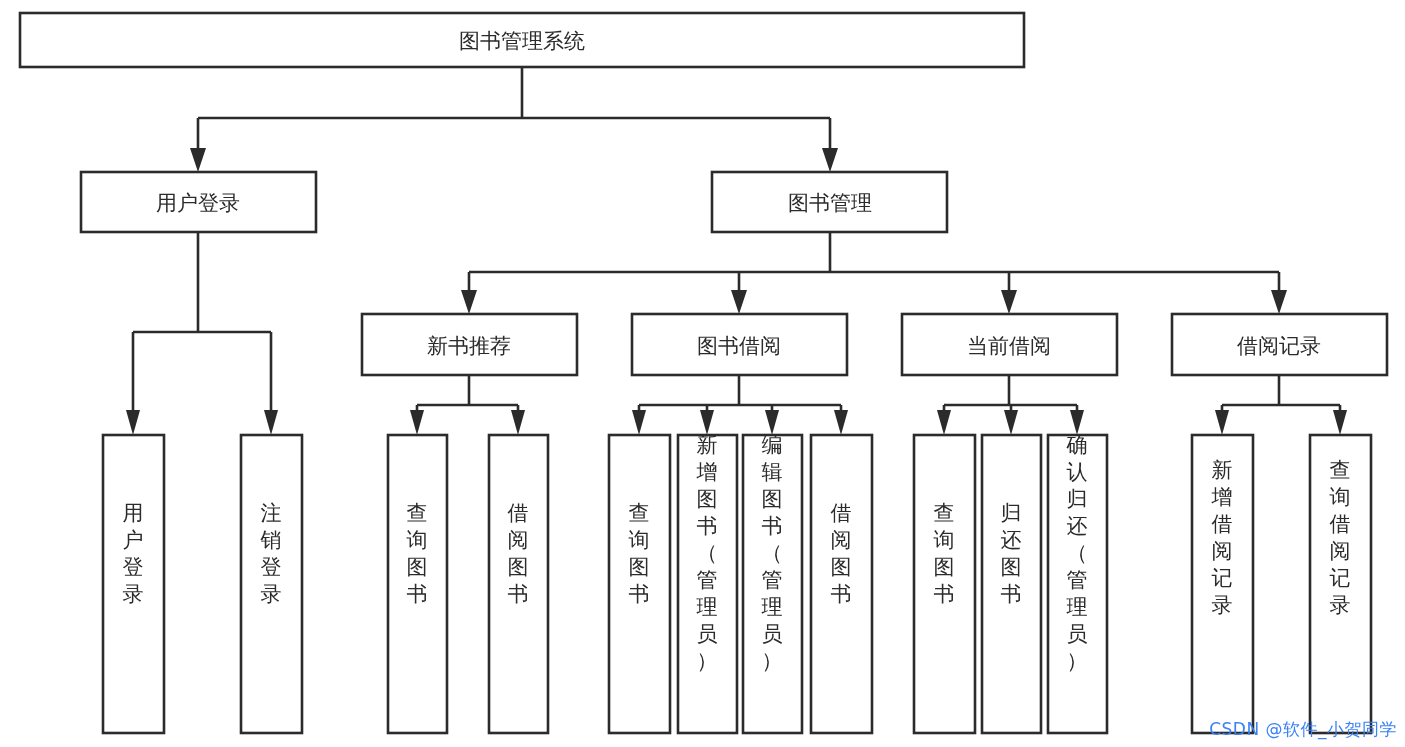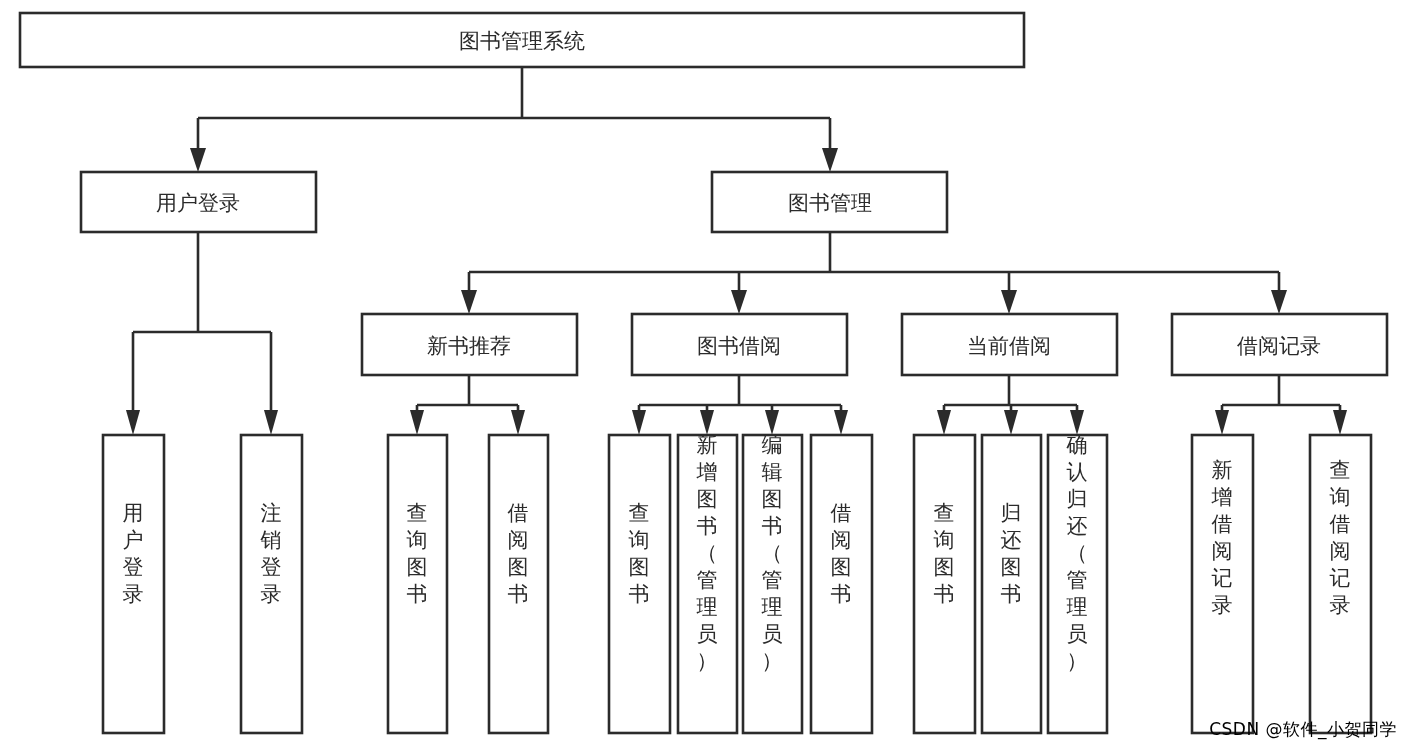--- a/index.html
+++ b/index.html
@@ -54,21 +54,21 @@
     font-size: 21px;
     fill: #2b2b2b;
     text-anchor: middle;
   }
   .watermark-text {
     position: absolute;
     right: 8px;
     bottom: 6px;
     font-family: "DejaVu Sans", "Liberation Sans", sans-serif;
     font-size: 17px;
-    color: #000000;
+    color: #3b82f6;
     white-space: nowrap;
     letter-spacing: 0.5px;
     user-select: none;
   }
 </style>
 </head>
 <body>
 
 <div id="diagram-root">
 

